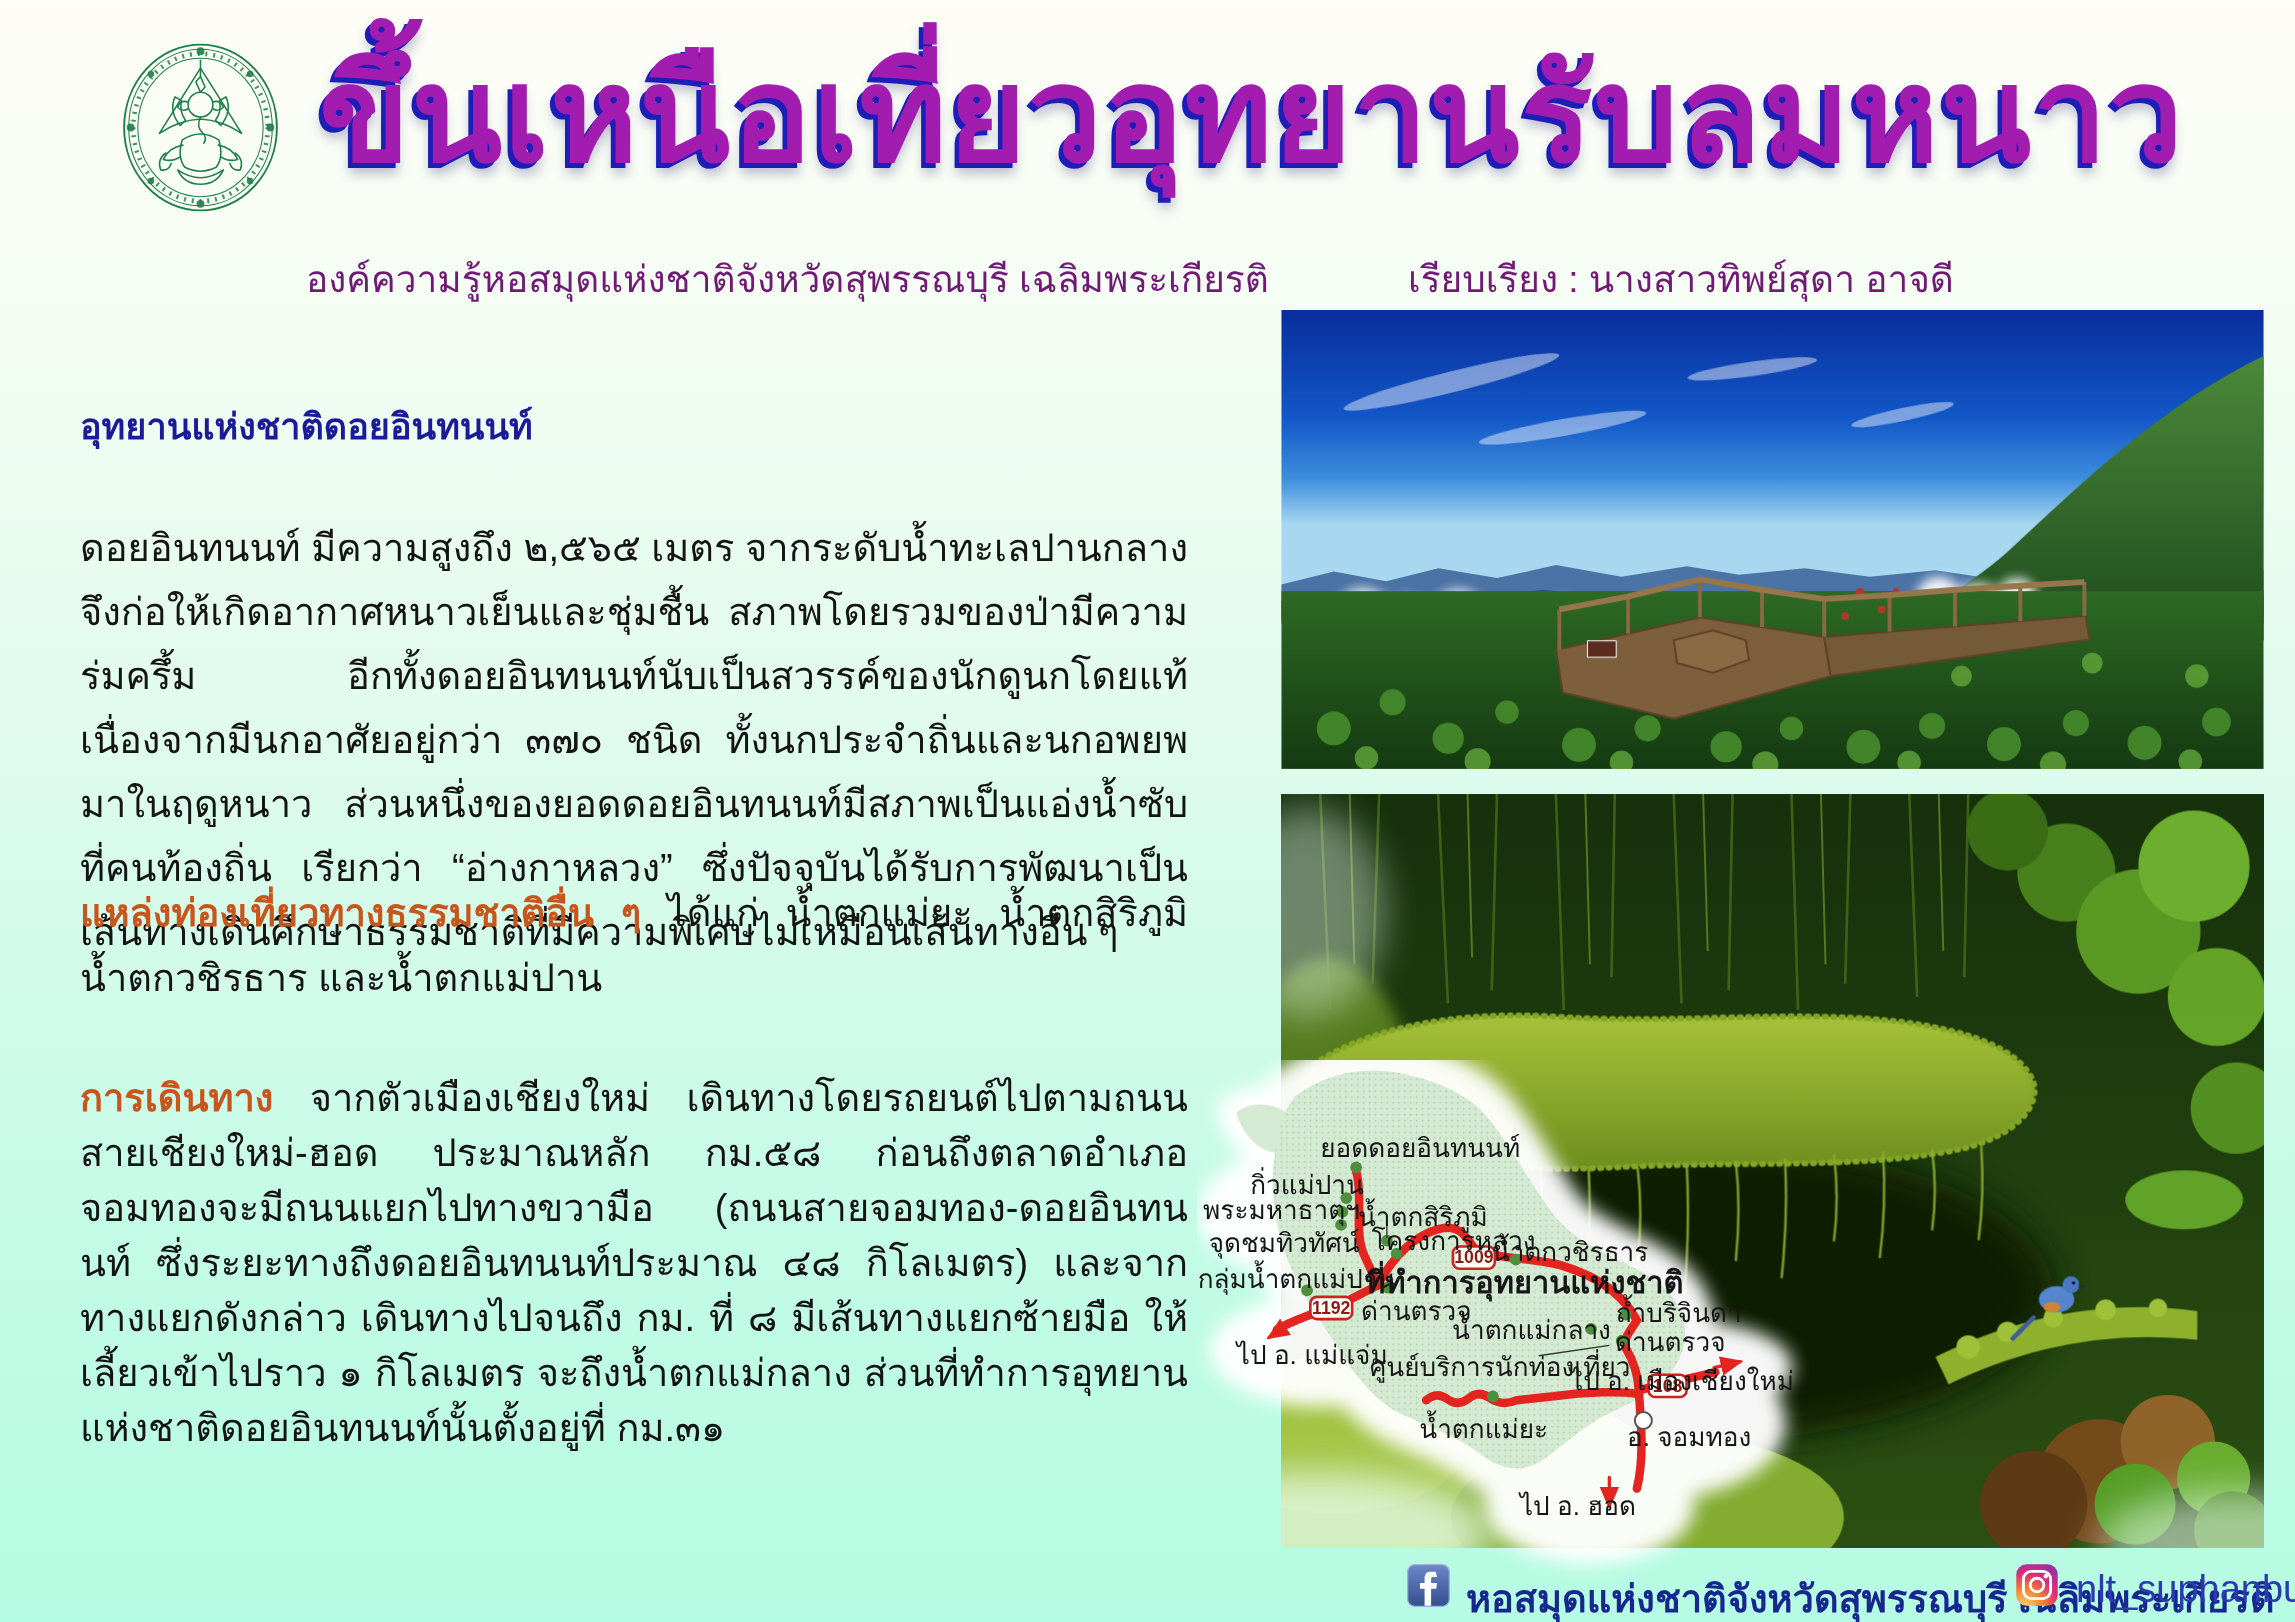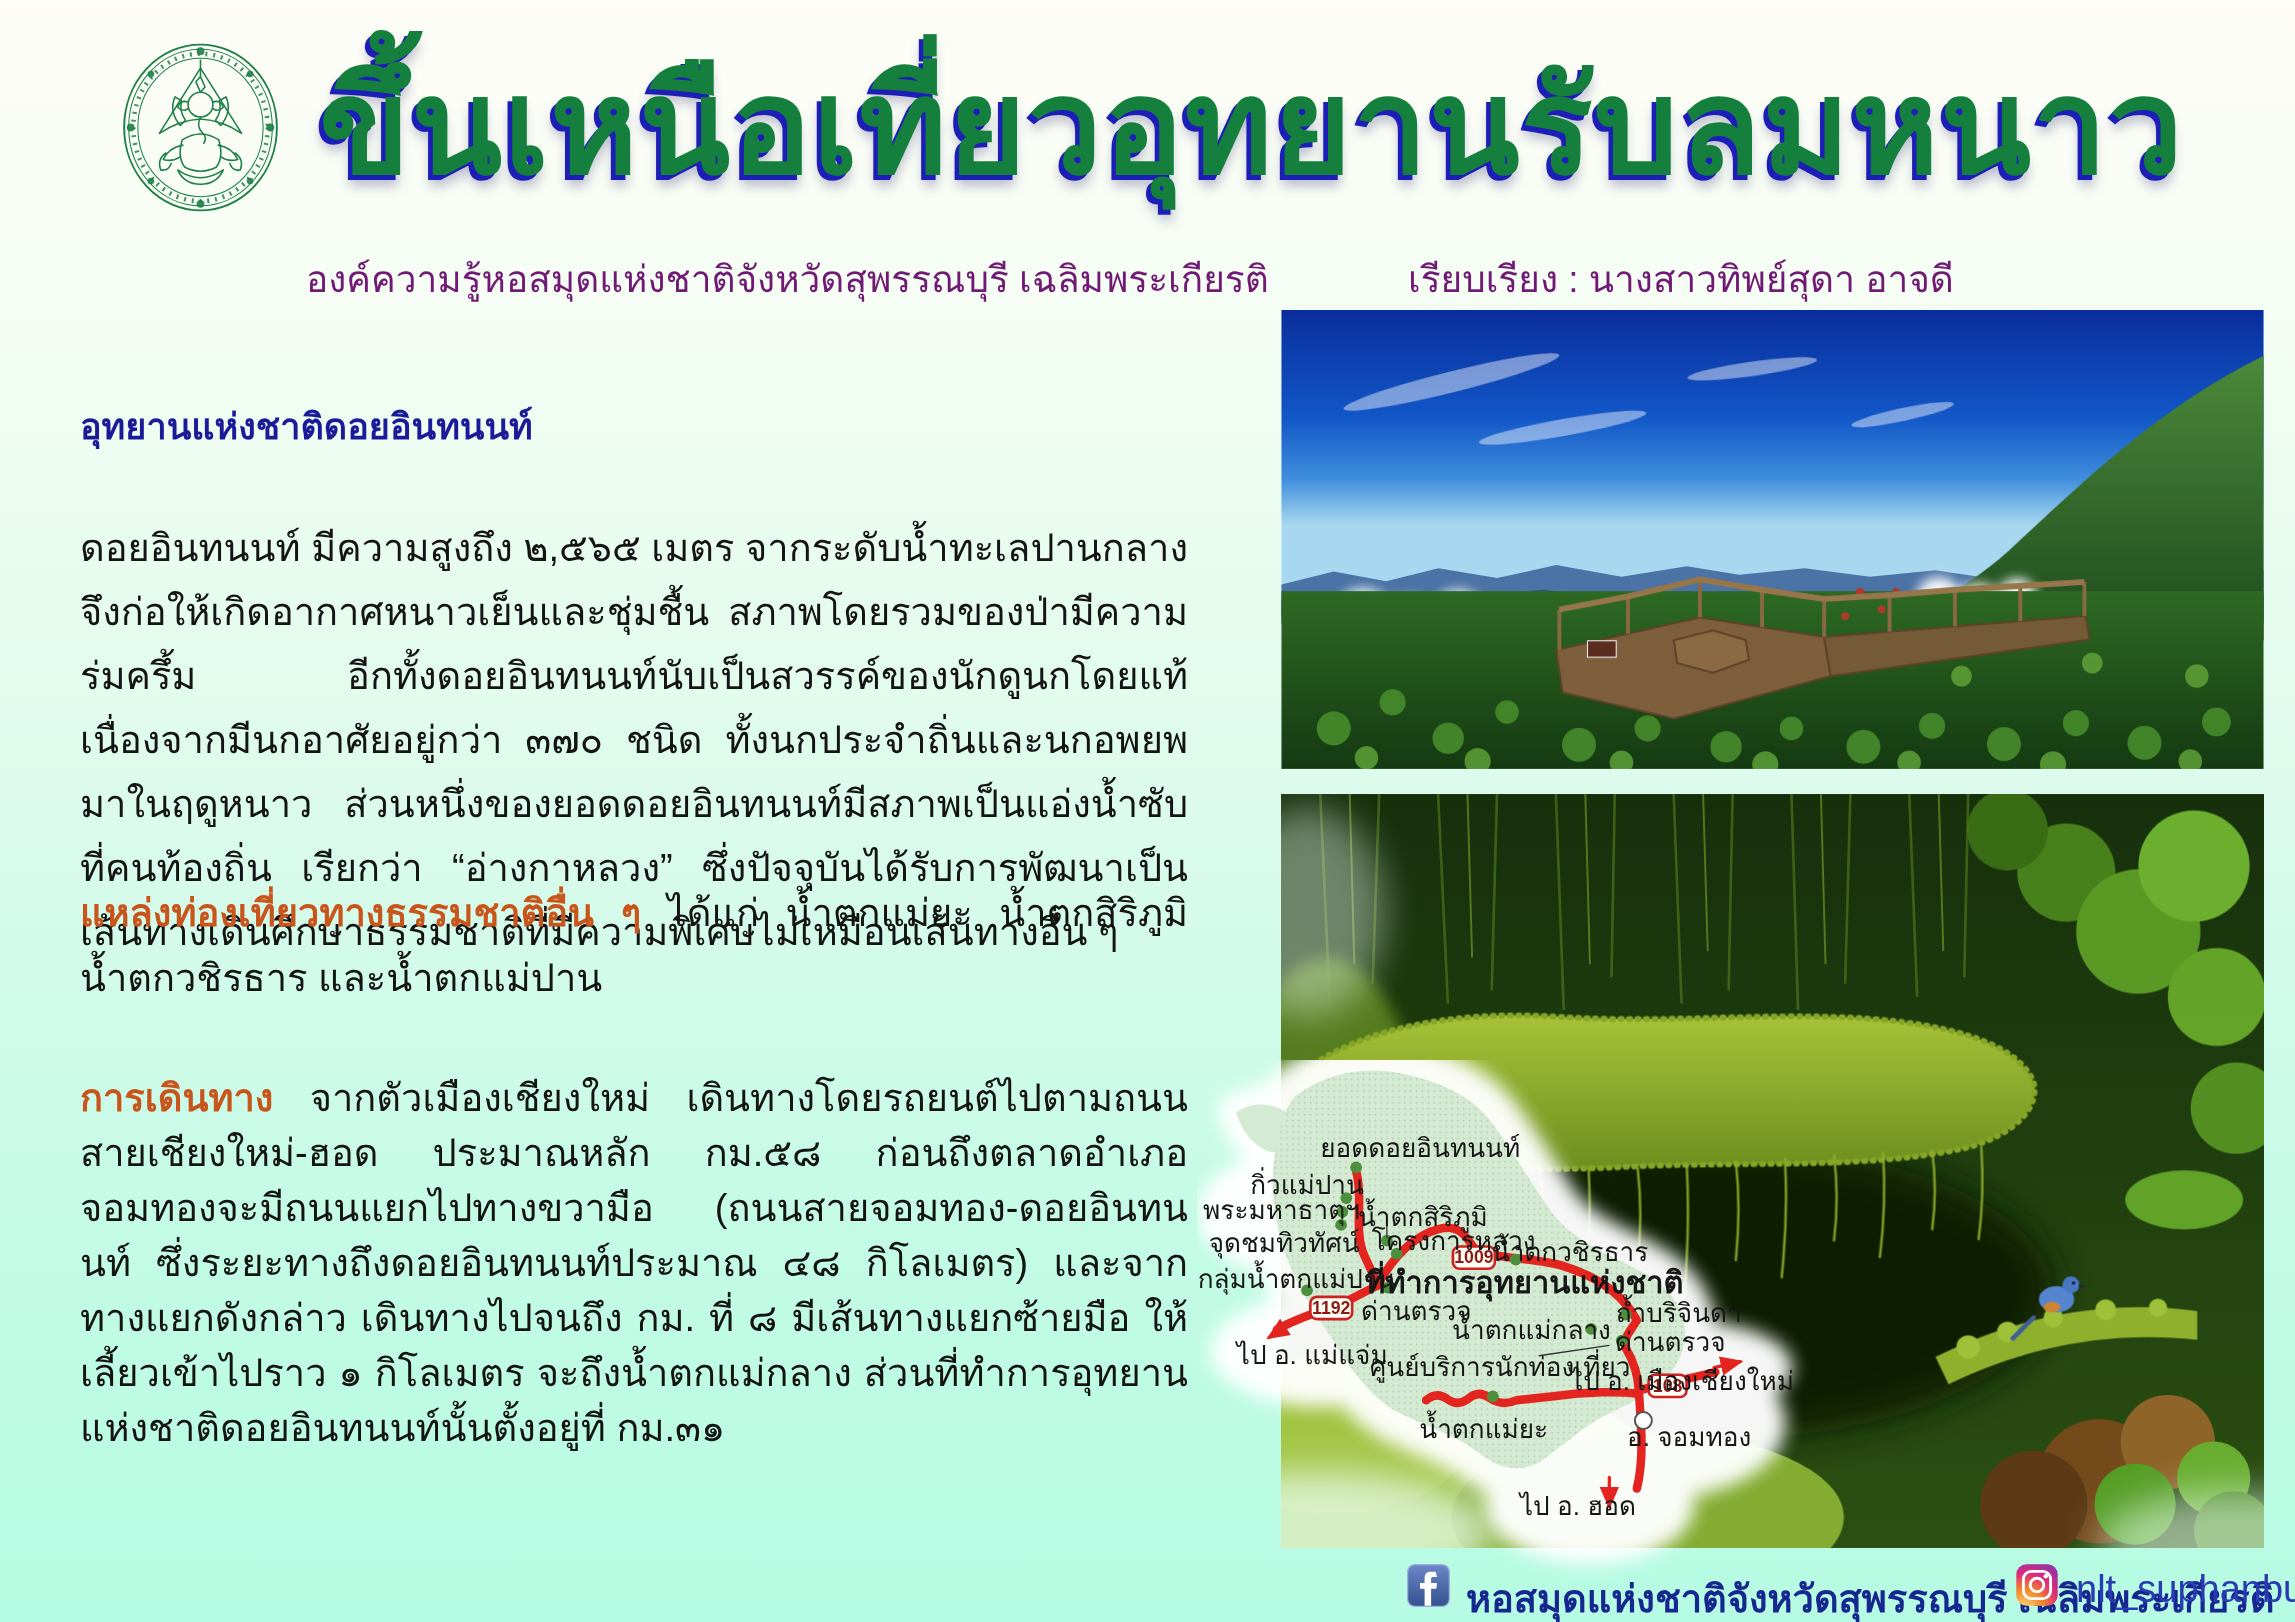--- a/index.html
+++ b/index.html
@@ -5,23 +5,23 @@
   html,body{margin:0;padding:0;}
   body{
     width:2295px;height:1623px;position:relative;overflow:hidden;
     font-family:"Liberation Sans","DejaVu Sans",sans-serif;
     background:linear-gradient(180deg,#fefdf7 0%,#f4fdf4 20%,#ddfbec 48%,#c2fbe6 78%,#b6fbe3 100%);
   }
   .abs{position:absolute;}
   
   .logo{left:120px;top:42px;width:161px;height:171px;}
   .title{
-    left:319px;top:19px;width:1898px;
+    left:319px;top:7px;width:1898px;
     font-size:133px;font-weight:bold;line-height:216px;white-space:nowrap;
-    color:#15803d;
+    color:#a21caf;
     text-shadow:-4.6px 5.2px 0 #1d1db8, -2.6px 10.5px 11.8px rgba(70,70,130,.35);
     letter-spacing:1.3px;
   }
   .subtitle{top:249px;font-size:37px;color:#701a75;white-space:nowrap;}
   .subtitle.left{left:306px;}
   .subtitle.right{left:1408px;}
   
   .heading{left:80px;top:398px;font-size:36px;font-weight:bold;color:#1b1b99;white-space:nowrap;}
   .para{left:80px;width:1108px;font-size:38px;color:#141414;text-align:justify;}
   .para1{top:516px;line-height:64px;}

